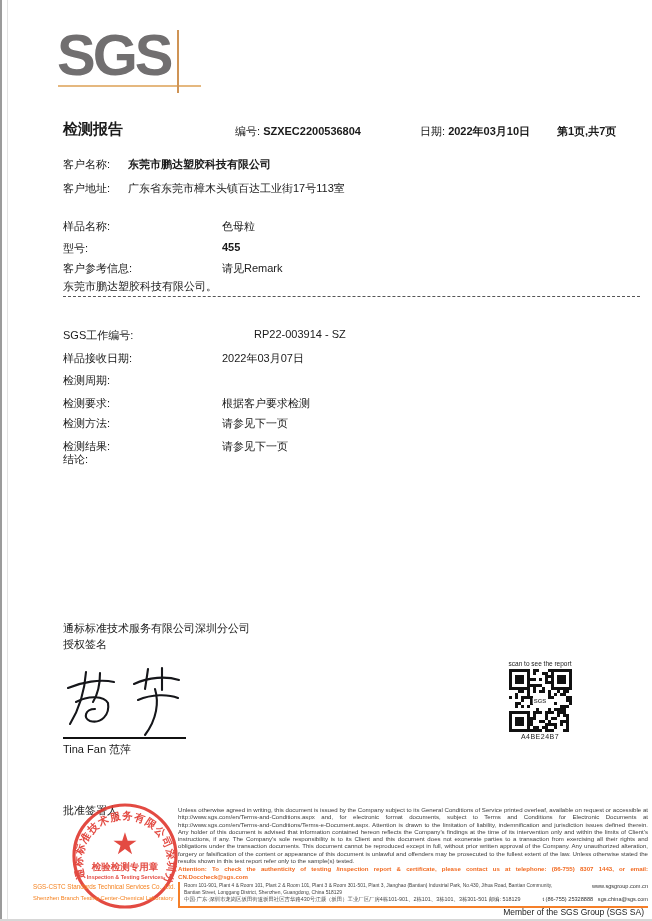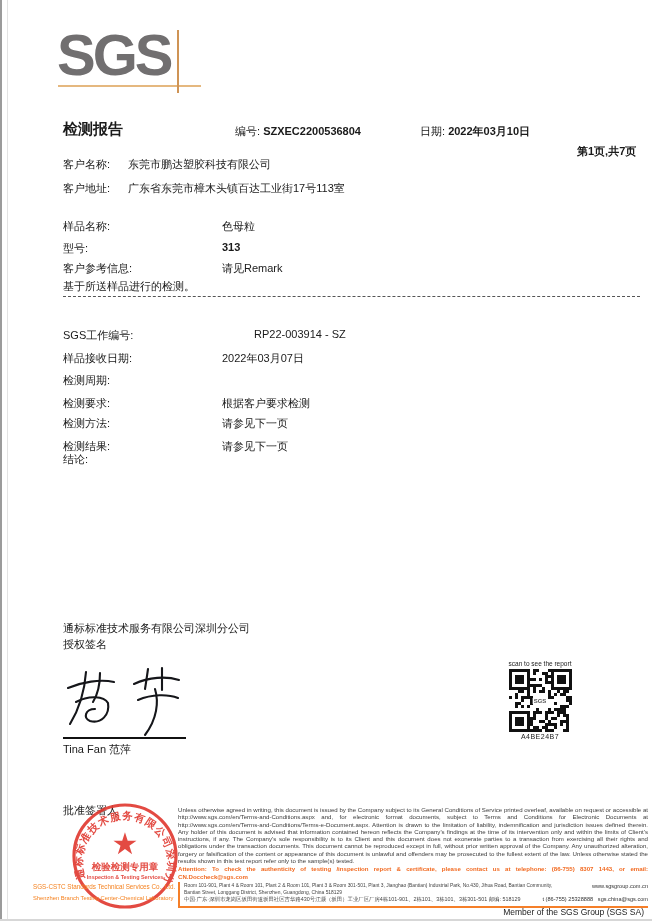--- a/index.html
+++ b/index.html
@@ -73,34 +73,34 @@
 
   <div class="logo">
     <div class="sgs">SGS</div>
   </div>
   <div class="logo-hline"></div>
   <div class="logo-vline"></div>
 
   <div class="title">检测报告</div>
   <div class="hdr" style="left:235px;"><span>编号:</span> <b>SZXEC2200536804</b></div>
   <div class="hdr" style="left:420px;"><span>日期:</span> <b>2022年03月10日</b></div>
-  <div class="hdr" style="left:577px;margin-top:20px;"><b>第1页,共7页</b></div>
+  <div class="hdr" style="left:557px;"><b>第1页,共7页</b></div>
 
   <div class="lbl" style="top:157px;">客户名称:</div>
-  <div class="val2" style="top:157px;">东莞市鹏达塑胶科技有限公司</div>
+  <div class="val2" style="top:157px;font-weight:bold;">东莞市鹏达塑胶科技有限公司</div>
   <div class="lbl" style="top:181px;">客户地址:</div>
   <div class="val2" style="top:181px;">广东省东莞市樟木头镇百达工业街17号113室</div>
 
   <div class="lbl" style="top:219px;">样品名称:</div>
   <div class="val" style="top:219px;">色母粒</div>
   <div class="lbl" style="top:241px;">型号:</div>
-  <div class="val" style="top:241px;font-weight:bold;">313</div>
+  <div class="val" style="top:241px;font-weight:bold;">455</div>
   <div class="lbl" style="top:261px;">客户参考信息:</div>
   <div class="val" style="top:261px;">请见Remark</div>
-  <div class="lbl" style="top:279px;">基于所送样品进行的检测。</div>
+  <div class="lbl" style="top:279px;">东莞市鹏达塑胶科技有限公司。</div>
 
   <div class="dashed"></div>
 
   <div class="lbl" style="top:328px;">SGS工作编号:</div>
   <div class="val" style="top:328px;padding-left:32px;">RP22-003914 - SZ</div>
   <div class="lbl" style="top:351px;">样品接收日期:</div>
   <div class="val" style="top:351px;">2022年03月07日</div>
   <div class="lbl" style="top:373px;">检测周期:</div>
   <div class="lbl" style="top:396px;">检测要求:</div>
   <div class="val" style="top:396px;">根据客户要求检测</div>

